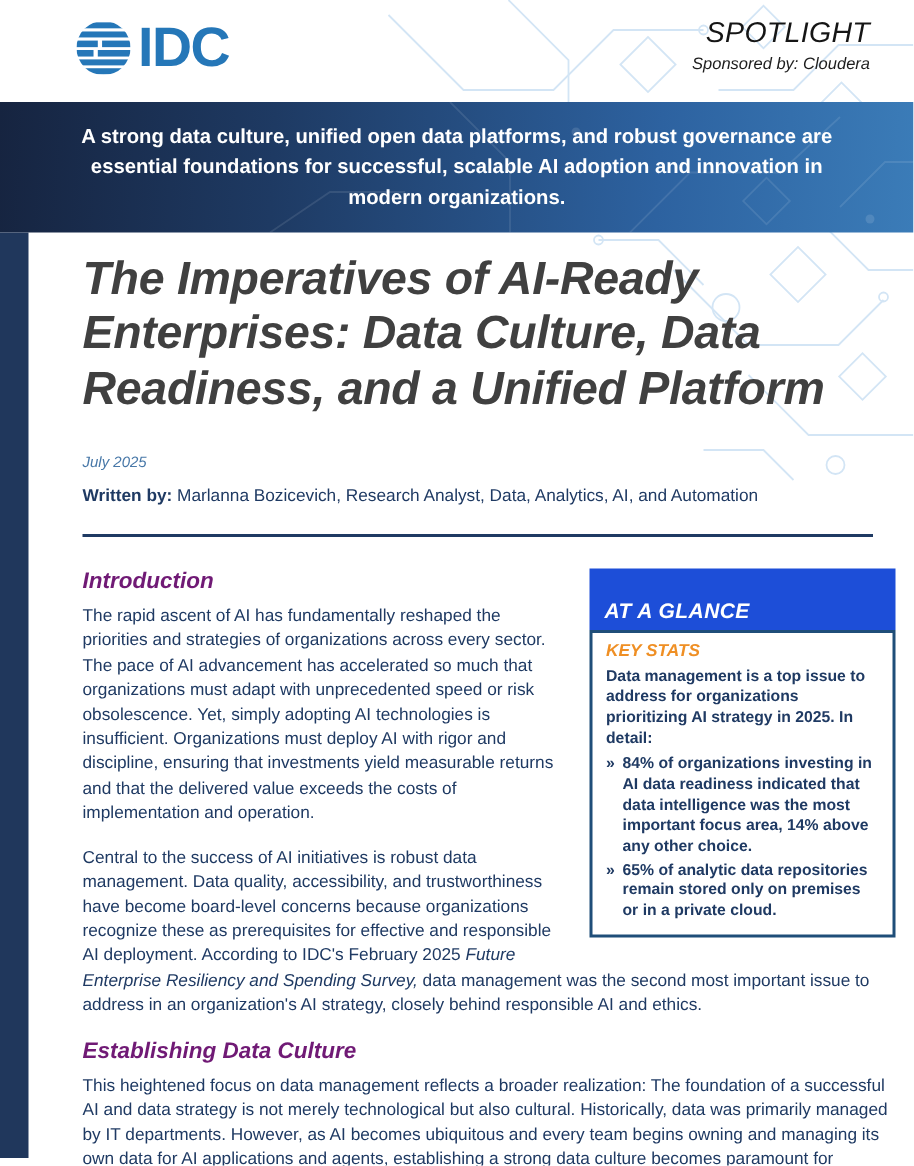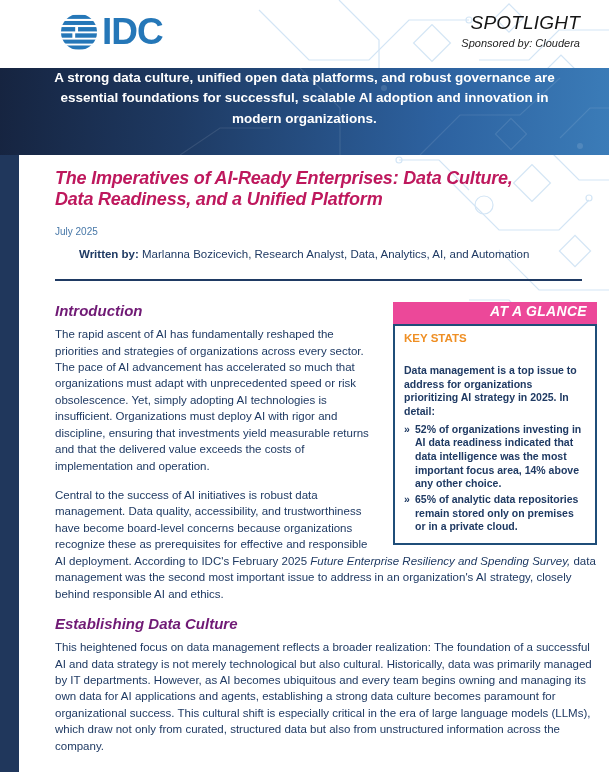--- a/index.html
+++ b/index.html
@@ -13,74 +13,74 @@
   }
 
   
   .pattern-top {
     position:absolute; top:0; right:0; width:390px; height:330px;
     z-index:1; pointer-events:none;
   }
 
   
   .header { position:absolute; top:0; left:0; width:609px; height:68px; z-index:3; }
-  .logo { position:absolute; left:60px; top:13px; display:flex; align-items:center; }
+  .logo { position:absolute; left:50px; top:13px; display:flex; align-items:center; }
   .logo-globe { width:38px; height:38px; display:block; }
   .logo-text {
     font-size:37px; font-weight:bold; color:#2577b8; letter-spacing:-1px;
     line-height:38px; margin-left:4px;
   }
   .spotlight-block { position:absolute; right:29px; top:12px; text-align:right; }
   .spotlight-title { font-size:19px; font-weight:normal; font-style:italic; color:#151515; letter-spacing:0.2px; }
   .sponsored { font-size:11px; font-style:italic; color:#1d1d1d; margin-top:3px;text-align:center; }
 
   
   .banner {
     position:absolute; top:68px; left:0; width:609px; height:87px; z-index:2;
     background:linear-gradient(93deg,#162440 0%,#1e3a63 30%,#2d62a0 72%,#3b7cb8 100%);
-    display:flex; justify-content:center;
+    display:flex; align-items:center; justify-content:center;
   }
   .banner-text {
     color:#ffffff; font-weight:bold; font-size:13.5px; line-height:1.5;
     text-align:center; padding:0 46px; position:relative; z-index:2;
   }
   .banner-pattern { position:absolute; inset:0; z-index:1; pointer-events:none; }
 
   
   .leftbar {
     position:absolute; left:0; top:155px; width:19px; height:617px;
     background:#20375c; z-index:2;
   }
 
   
   .content { position:absolute; left:55px; top:155px; width:542px; z-index:3; }
 
   .doc-title {
     margin-top:13px; max-width:500px;
-    color:#be185d; font-size:18px; font-weight:bold; font-style:italic;
+    color:#404040; font-size:31px; font-weight:bold; font-style:italic;
     line-height:1.17; letter-spacing:-0.2px;
   }
-  .doc-date { margin-top:16px; font-size:10px; color:#4878a8; }
+  .doc-date { margin-top:26px; font-size:10px; font-style:italic; color:#4878a8; }
   .byline { margin-top:11px; font-size:11.5px; color:#1f3a63; }
-  .byline-label { font-weight:bold;margin-left:24px; }
+  .byline-label { font-weight:bold; }
   .divider { margin-top:19px; width:527px; border-top:2px solid #1f3a63; }
 
   .flow { margin-top:21px; width:542px; }
 
   
   .glance { float:right; width:204px; margin-left:13px; margin-bottom:6px; }
   .glance-header {
-    background:#ec4899; color:#ffffff; font-weight:bold; font-style:italic;
-    font-size:14px; padding:1px 10px 5px 10px; letter-spacing:0.3px;text-align:right;
+    background:#1d4ed8; color:#ffffff; font-weight:bold; font-style:italic;
+    font-size:14px; padding:20px 10px 5px 10px; letter-spacing:0.3px;
   }
   .glance-box {
     border:2px solid #1f4e79; background:#ffffff; padding:6px 9px 9px 9px;
   }
   .glance-keystats {
-    color:#ef8f24; font-weight:bold; font-size:11.5px; margin-bottom:20px;
+    color:#ef8f24; font-weight:bold; font-style:italic; font-size:11.5px; margin-bottom:5px;
   }
   .glance-text { font-size:10.5px; line-height:1.3; color:#1f3a63; font-weight:600; }
   .glance-intro { margin-bottom:4px; }
   .glance-bullet { display:flex; margin-top:2px; }
   .glance-marker { flex:none; width:11px; }
   .glance-bullet-text { flex:1; }
 
   h2.section-heading {
     margin:0 0 7px 0; color:#701a75; font-size:15px; font-weight:bold; font-style:italic;
   }
@@ -164,21 +164,21 @@
 
   <div class="flow">
 
     <div class="glance">
       <div class="glance-header">AT A GLANCE</div>
       <div class="glance-box">
         <div class="glance-keystats">KEY STATS</div>
         <div class="glance-text glance-intro">Data management is a top issue to address for organizations prioritizing AI strategy in 2025. In detail:</div>
         <div class="glance-text glance-bullet">
           <span class="glance-marker">»</span>
-          <span class="glance-bullet-text">52% of organizations investing in AI data readiness indicated that data intelligence was the most important focus area, 14% above any other choice.</span>
+          <span class="glance-bullet-text">84% of organizations investing in AI data readiness indicated that data intelligence was the most important focus area, 14% above any other choice.</span>
         </div>
         <div class="glance-text glance-bullet">
           <span class="glance-marker">»</span>
           <span class="glance-bullet-text">65% of analytic data repositories remain stored only on premises or in a private cloud.</span>
         </div>
       </div>
     </div>
 
     <h2 class="section-heading">Introduction</h2>
     <p>The rapid ascent of AI has fundamentally reshaped the priorities and strategies of organizations across every sector. The pace of AI advancement has accelerated so much that organizations must adapt with unprecedented speed or risk obsolescence. Yet, simply adopting AI technologies is insufficient. Organizations must deploy AI with rigor and discipline, ensuring that investments yield measurable returns and that the delivered value exceeds the costs of implementation and operation.</p>

